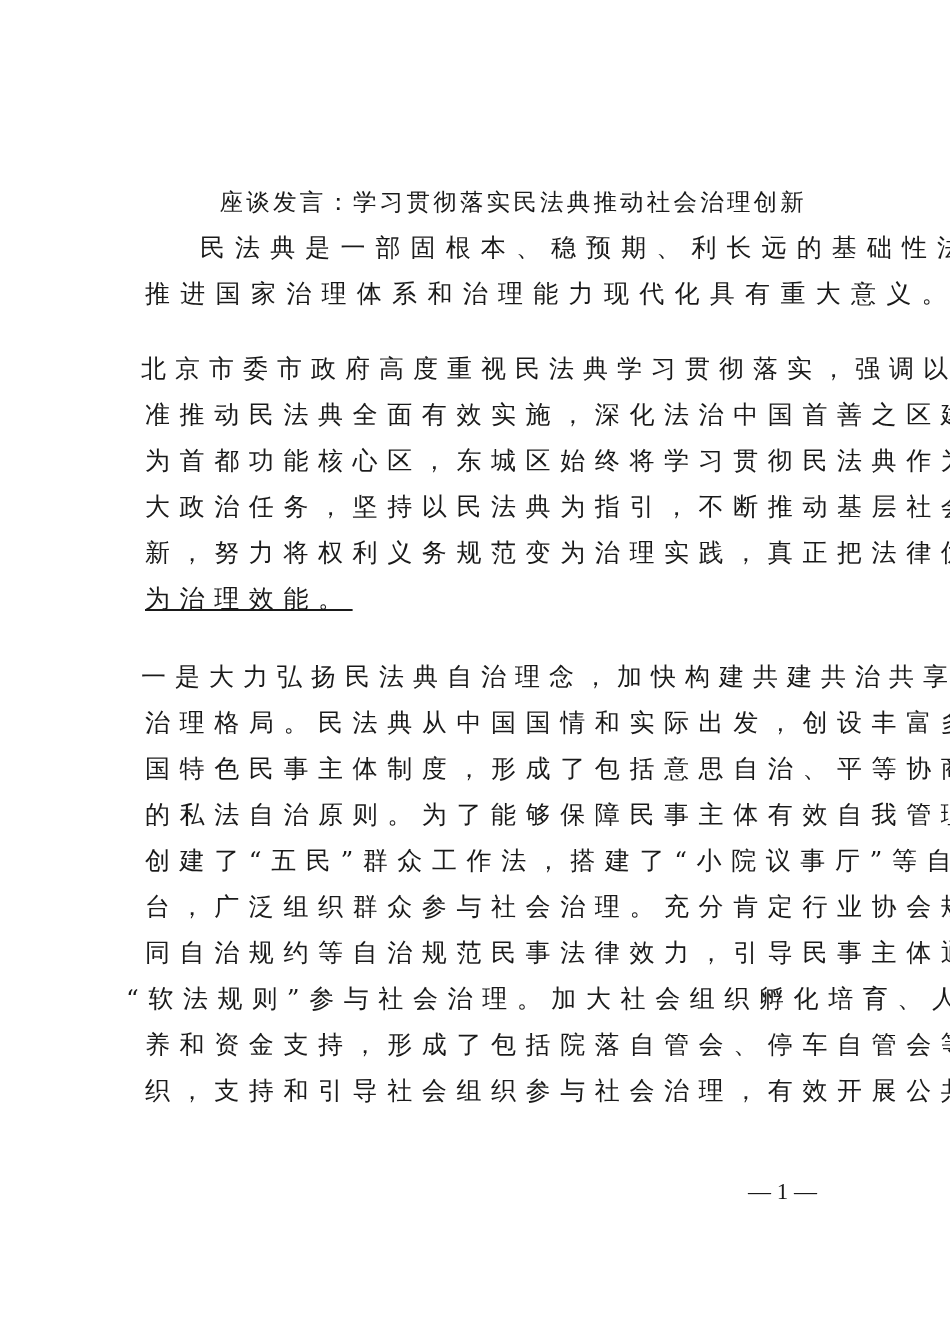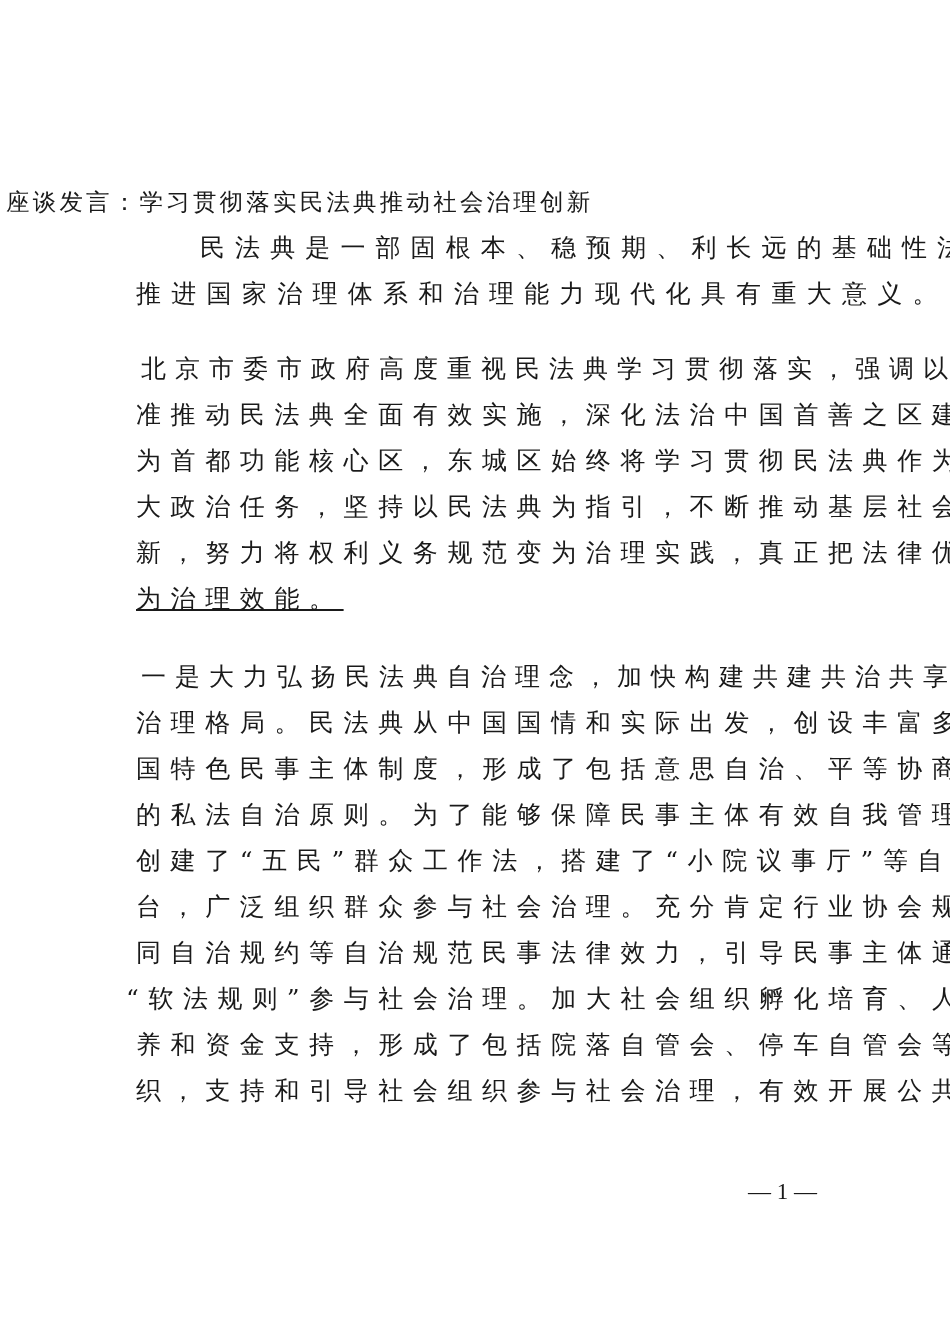--- a/index.html
+++ b/index.html
@@ -16,35 +16,35 @@
       color: #1a1a1a;
     }
     .page {
       position: absolute;
       left: 0; top: 0;
       width: 950px; height: 1344px;
       background: #fff;
     }
     .line {
       position: absolute;
-      left: 136px;
+      left: 145px;
       width: 700px;
       font-size: 25px;
       line-height: 46px;
       height: 46px;
       white-space: nowrap;
       letter-spacing: 9.6px;
       font-weight: normal;
     }
     .title {
       position: absolute;
       left: 0;
       width: 807px;
       top: 179px;
-      text-align: left;
+      text-align: right;
       font-size: 23.5px;
       line-height: 46px;
       letter-spacing: 3.2px;
       white-space: nowrap;
       padding-left: 6px;
       box-sizing: border-box;
     }
     .page-number {
       position: absolute;
       top: 1172px;

